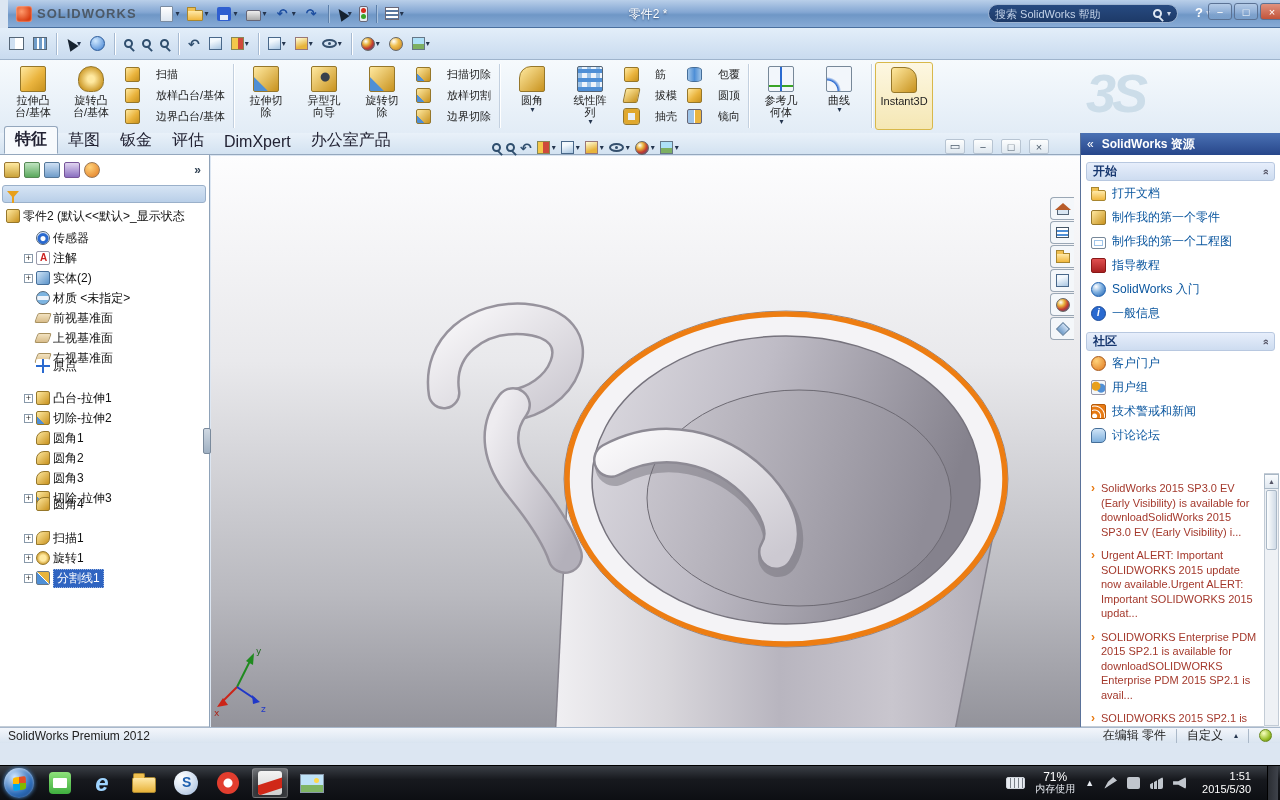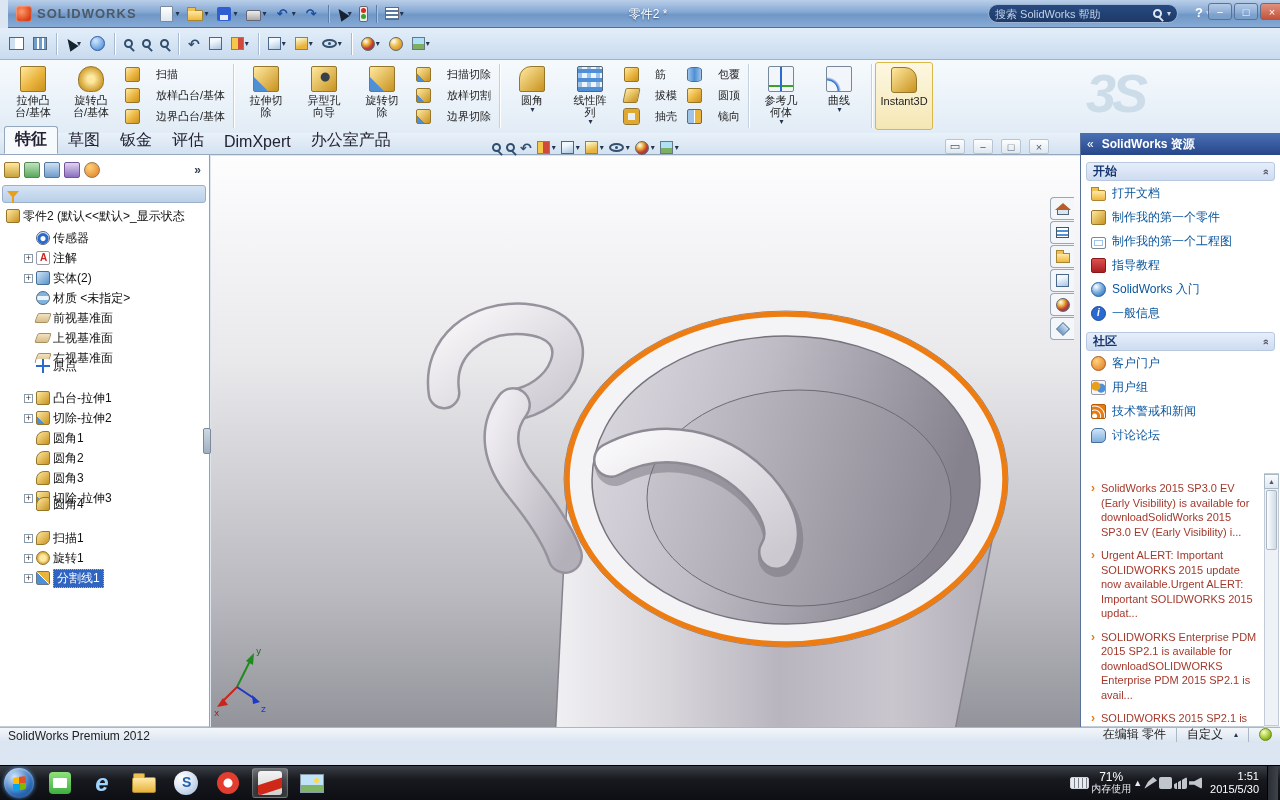--- a/index.html
+++ b/index.html
@@ -165,21 +165,21 @@
   .tp-news{position:absolute;left:10px;top:348px;width:166px;}
   .news-item{position:relative;padding-left:10px;margin-bottom:9px;}
   .news-bullet{position:absolute;left:0;top:0;color:#e87a12;font-weight:bold;font-size:12px;}
   .news-text{font-size:11px;line-height:13.5px;color:#a4392c;}
   .tp-vscroll{position:absolute;right:1px;top:340px;width:15px;height:253px;background:#eef1f5;border:1px solid #c3ccd6;display:flex;flex-direction:column;align-items:center;}
   .vthumb{width:11px;height:60px;margin-top:1px;background:linear-gradient(90deg,#fdfefe,#cfdae6);border:1px solid #aab8c6;border-radius:2px;}
   .tp-hscroll{position:absolute;left:0;bottom:0;width:184px;height:15px;background:#eef1f5;border-top:1px solid #c3ccd6;display:flex;align-items:center;}
   .tp-corner{position:absolute;right:0;bottom:0;width:16px;height:15px;background:#e4e9ef;}
 
   
-  #statusbar{position:absolute;left:0;top:727px;width:1280px;height:16px;background:linear-gradient(#f3f6fb,#d9e4f0);border-top:1px solid #a8b8cc;display:flex;align-items:flex-end;font-size:12px;color:#222;}
+  #statusbar{position:absolute;left:0;top:727px;width:1280px;height:16px;background:linear-gradient(#f3f6fb,#d9e4f0);border-top:1px solid #a8b8cc;display:flex;align-items:center;font-size:12px;color:#222;}
   #statusbar .left{margin-left:8px;}
   .sb-right{margin-left:auto;display:flex;align-items:center;gap:10px;padding-right:8px;}
   .sb-sep{width:1px;height:14px;background:#aab8c8;}
   .sb-ball{width:13px;height:13px;border-radius:50%;background:radial-gradient(circle at 35% 30%,#f8ffc0,#9ac02a 60%,#5a7a10);border:1px solid #6a8a20;}
 
   
   #taskbar{position:absolute;left:0;top:765px;width:1280px;height:35px;background:linear-gradient(#3a3f46,#17191e 40%,#0d0f13);border-top:1px solid #000;display:flex;align-items:center;}
   .orb{width:30px;height:30px;margin:0 8px 0 4px;border-radius:50%;background:radial-gradient(circle at 35% 30%,#cfe6ff,#2d6cb8 60%,#123c78);box-shadow:inset 0 1px 3px #fff8,0 0 4px #4a90d9;display:flex;align-items:center;justify-content:center;}
   .flag{width:13px;height:13px;background:conic-gradient(from 0deg,#e34f26 0 25%,#7fba00 0 50%,#00a4ef 0 75%,#ffb900 0);border-radius:2px;transform:rotate(-8deg) skewX(-6deg);}
   .app{width:36px;height:30px;display:flex;align-items:center;justify-content:center;border-radius:3px;margin-right:6px;}
@@ -190,21 +190,21 @@
   .ai-ie::after{content:"e";}
   .ai-folder{width:24px;height:16px;background:linear-gradient(#ffe9a8,#e8b33a);border:1px solid #a8862f;border-radius:2px;position:relative;margin-top:4px;}
   .ai-folder::before{content:"";position:absolute;top:-5px;left:0;width:10px;height:4px;background:#f0c050;border:1px solid #a8862f;border-bottom:none;border-radius:2px 2px 0 0;}
   .ai-sw{width:24px;height:24px;border-radius:50%;background:radial-gradient(circle at 32% 28%,#fff,#dfe9f5 40%,#9fb8d8);position:relative;}
   .ai-sw::after{content:"S";position:absolute;left:8px;top:3px;color:#1d5fae;font-weight:bold;font-size:14px;}
   .ai-red{width:22px;height:22px;border-radius:50%;background:radial-gradient(circle at 50% 50%,#fff 4px,#e23d2e 5px);}
   .ai-swapp{width:24px;height:24px;background:linear-gradient(#f4f4f4,#d0d0d0);border-radius:3px;position:relative;overflow:hidden;}
   .ai-swapp::after{content:"";position:absolute;left:-6px;top:10px;width:40px;height:10px;background:#d02818;transform:rotate(-18deg);}
   .ai-pic{width:24px;height:19px;background:linear-gradient(#bfe3f8 60%,#7fb564 60%);border:1px solid #8899aa;position:relative;}
   .ai-pic::after{content:"";position:absolute;right:4px;top:3px;width:5px;height:5px;border-radius:50%;background:#ffd84a;}
-  .tray{margin-left:auto;display:flex;align-items:center;gap:2px;padding-right:2px;color:#fff;}
+  .tray{margin-left:auto;display:flex;align-items:center;gap:10px;padding-right:2px;color:#fff;}
   .kb{width:19px;height:12px;background:repeating-linear-gradient(90deg,#e8ecf2 0 3px,#7a8088 3px 4px);border:1px solid #cfd4da;border-radius:2px;}
   .mem{font-size:11px;line-height:11px;text-align:center;}
   .mem .pct{font-size:12px;}
   .mem .lab{font-size:10px;color:#e8ecf2;}
   .trayarrow{font-size:9px;color:#e8ecf2;}
   .tico{width:13px;height:12px;background:#dfe5ec;opacity:.85;border-radius:2px;}
   .tico.pen{clip-path:polygon(0 100%,30% 40%,70% 0,100% 30%,40% 70%);}
   .tico.net{background:linear-gradient(90deg,#dfe5ec 0 3px,transparent 3px 4px,#dfe5ec 4px 7px,transparent 7px 8px,#dfe5ec 8px 11px);clip-path:polygon(0 60%,100% 0,100% 100%,0 100%);}
   .tico.vol{clip-path:polygon(0 35%,40% 35%,100% 0,100% 100%,40% 65%,0 65%);}
   .clock{font-size:11px;line-height:13px;text-align:right;padding:0 6px;}

